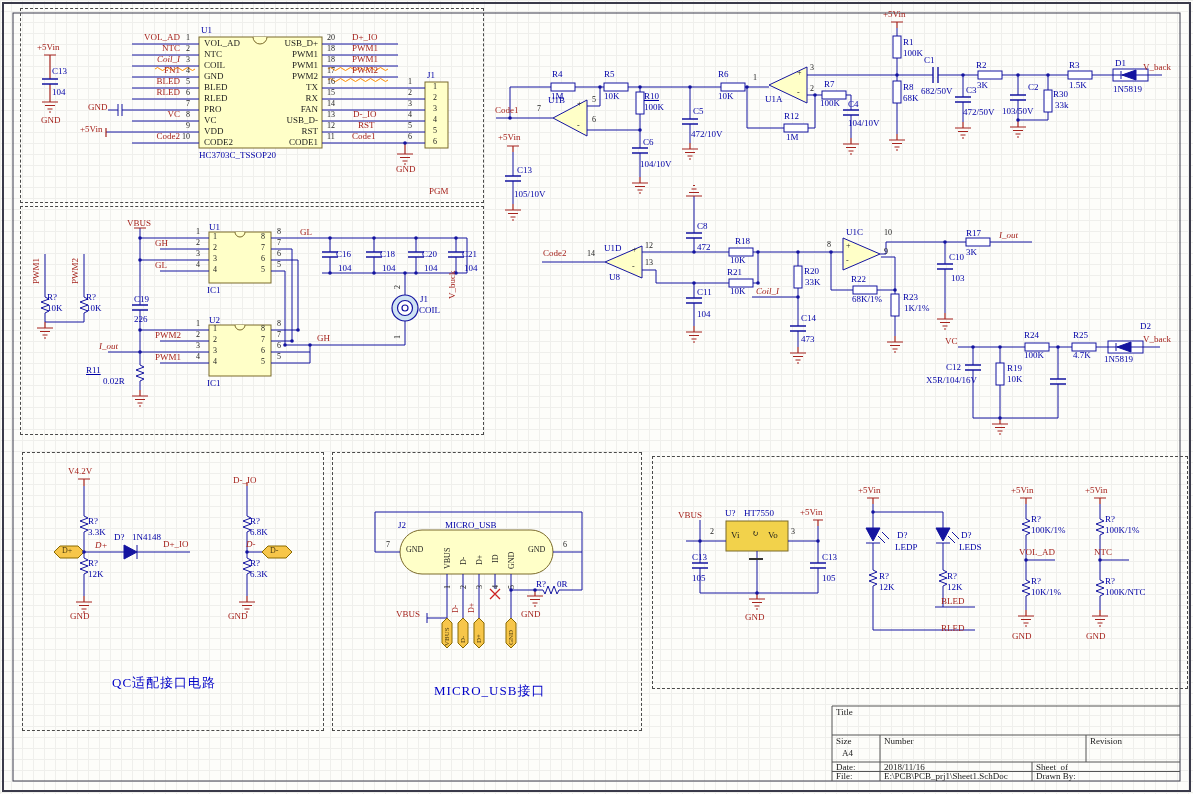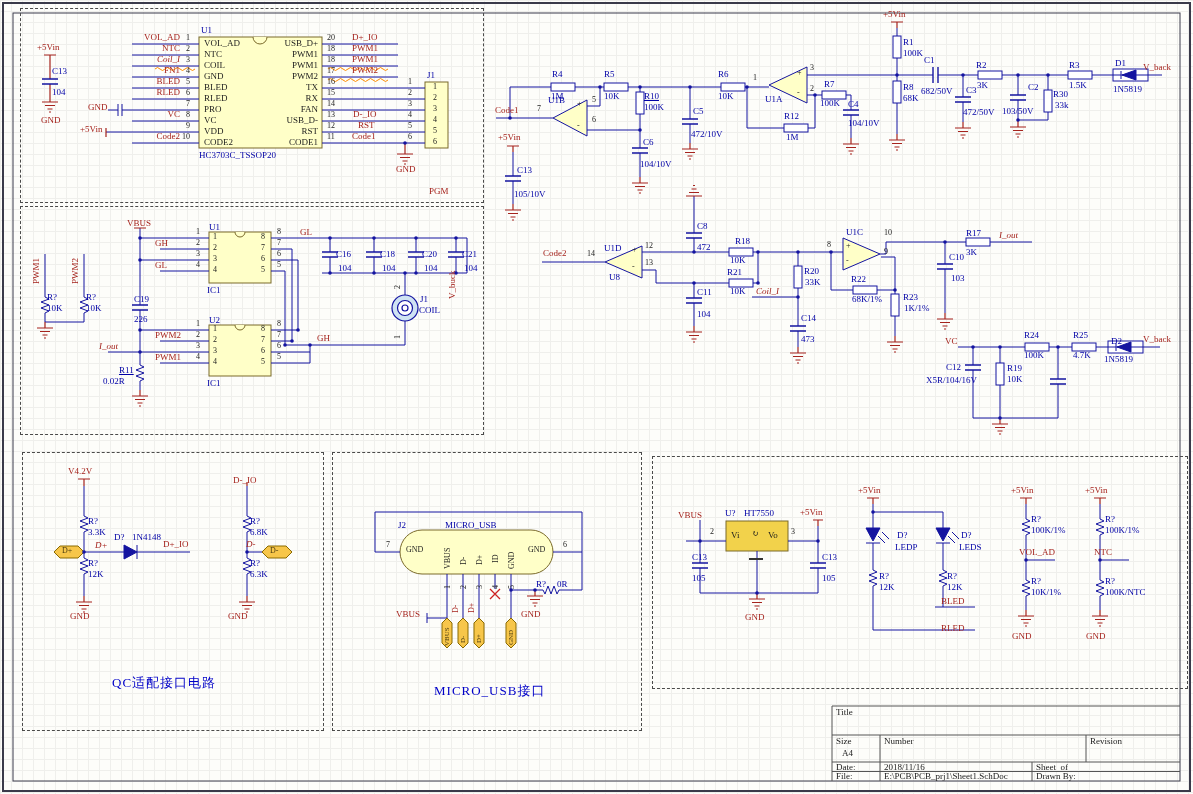--- a/index.html
+++ b/index.html
@@ -355,21 +355,21 @@
       <span class="lbl lk f8" style="left: 261px; top: 336px;">7</span>
       <span class="lbl lk f8" style="left: 261px; top: 347px;">6</span>
       <span class="lbl lk f8" style="left: 261px; top: 358px;">5</span>
       <span class="lbl lr" style="left: 155px; top: 239px;">GH</span>
       <span class="lbl lr" style="left: 155px; top: 261px;">GL</span>
       <span class="lbl lr" style="left: 155px; top: 331px;">PWM2</span>
       <span class="lbl lr" style="left: 155px; top: 353px;">PWM1</span>
       <span class="lbl lb" style="left: 134px; top: 295px;">C19</span>
       <span class="lbl lb" style="left: 134px; top: 315px;">226</span>
       <span class="lbl lr it" style="left: 99px; top: 342px;">I_out</span>
-      <span class="lbl lb" style="left: 119px; top: 366px; text-decoration: underline;">R11</span>
+      <span class="lbl lb" style="left: 86px; top: 366px; text-decoration: underline;">R11</span>
       <span class="lbl lb" style="left: 103px; top: 377px;">0.02R</span>
       <span class="lbl lr" style="left: 300px; top: 228px;">GL</span>
       <span class="lbl lb" style="left: 336px; top: 250px;">C16</span>
       <span class="lbl lb" style="left: 338px; top: 264px;">104</span>
       <span class="lbl lb" style="left: 380px; top: 250px;">C18</span>
       <span class="lbl lb" style="left: 382px; top: 264px;">104</span>
       <span class="lbl lb" style="left: 422px; top: 250px;">C20</span>
       <span class="lbl lb" style="left: 424px; top: 264px;">104</span>
       <span class="lbl lb" style="left: 462px; top: 250px;">C21</span>
       <span class="lbl lb" style="left: 464px; top: 264px;">104</span>
@@ -557,21 +557,21 @@
       <span class="lbl lb" style="left: 951px; top: 274px;">103</span>
       <span class="lbl lr" style="left: 945px; top: 337px;">VC</span>
       <span class="lbl lb" style="left: 946px; top: 363px;">C12</span>
       <span class="lbl lb" style="left: 926px; top: 376px;">X5R/104/16V</span>
       <span class="lbl lb" style="left: 1007px; top: 364px;">R19</span>
       <span class="lbl lb" style="left: 1007px; top: 375px;">10K</span>
       <span class="lbl lb" style="left: 1024px; top: 331px;">R24</span>
       <span class="lbl lb" style="left: 1024px; top: 351px;">100K</span>
       <span class="lbl lb" style="left: 1073px; top: 331px;">R25</span>
       <span class="lbl lb" style="left: 1073px; top: 351px;">4.7K</span>
-      <span class="lbl lb" style="left: 1111px; top: 337px;">D2</span>
+      <span class="lbl lb" style="left: 1111px; top: 322px; padding-left: 29px;">D2</span>
       <span class="lbl lb" style="left: 1104px; top: 355px;">1N5819</span>
       <span class="lbl lr" style="left: 1143px; top: 335px;">V_back</span>
     </div>
 
   <div>
     <span class="tb" style="left:836px;top:708px">Title</span>
     <span class="tb" style="left:836px;top:737px">Size</span>
     <span class="tb" style="left:842px;top:749px">A4</span>
     <span class="tb" style="left:884px;top:737px">Number</span>
     <span class="tb" style="left:1090px;top:737px">Revision</span>

